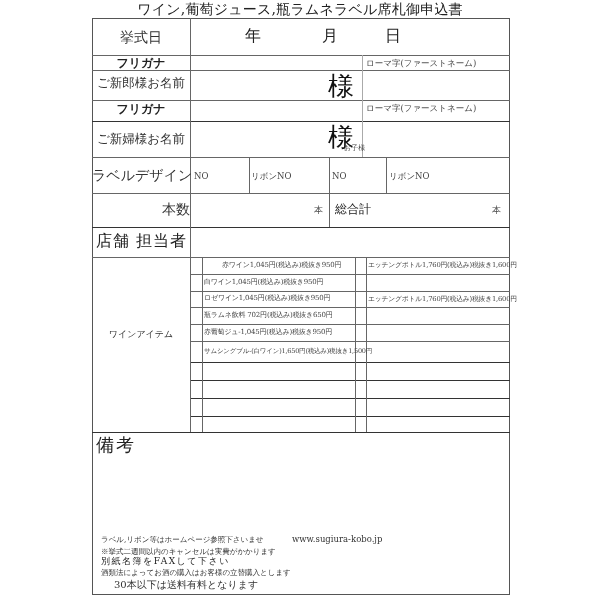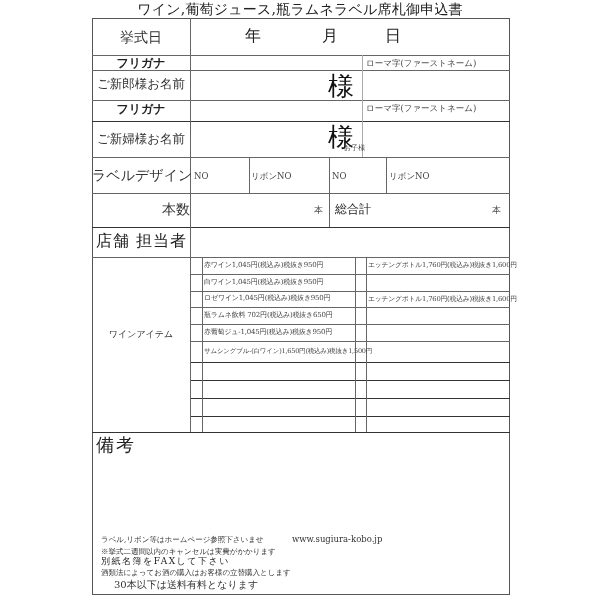--- a/index.html
+++ b/index.html
@@ -60,21 +60,21 @@
 <div class="vl" style="left:366px;top:257px;height:175px;"></div>
 
 <div class="txt label" style="left:92px;width:98px;top:30px;text-align:center;">挙式日</div>
 <div class="txt" style="left:245px;top:28px;font-size:16px;">年</div>
 <div class="txt" style="left:322px;top:28px;font-size:16px;">月</div>
 <div class="txt" style="left:385px;top:28px;font-size:16px;">日</div>
 
 <div class="txt" style="left:92px;width:98px;top:57px;text-align:center;font-size:12px;font-weight:bold;">フリガナ</div>
 <div class="abs" style="left:191px;top:56px;width:171px;height:14px;"></div>
 <div class="txt small" style="left:366px;top:59px;">ローマ字(ファーストネーム)</div>
-<div class="txt label" style="left:92px;width:98px;top:78px;text-align:center;font-size:12.5px;">ご新郎様お名前</div>
+<div class="txt label" style="left:92px;width:98px;top:78px;text-align:center;font-size:12.5px;font-family:Liberation Mono, monospace;">ご新郎様お名前</div>
 <div class="abs" style="left:191px;top:71px;width:135px;height:29px;"></div>
 <div class="txt big" style="left:328px;top:73px;">様</div>
 
 <div class="txt" style="left:92px;width:98px;top:103px;text-align:center;font-size:12px;font-weight:bold;">フリガナ</div>
 <div class="abs" style="left:191px;top:101px;width:171px;height:20px;"></div>
 <div class="txt small" style="left:366px;top:104px;">ローマ字(ファーストネーム)</div>
 <div class="txt label" style="left:92px;width:98px;top:133px;text-align:center;font-size:12.5px;">ご新婦様お名前</div>
 <div class="abs" style="left:191px;top:122px;width:135px;height:35px;"></div>
 <div class="txt big" style="left:328px;top:124px;">様</div>
 
@@ -91,21 +91,21 @@
 <div class="txt" style="left:335px;top:203px;font-size:12px;">総合計</div>
 <div class="abs" style="left:375px;top:194px;width:110px;height:33px;"></div>
 <div class="txt small" style="left:492px;top:206px;font-size:9px;">本</div>
 
 <div class="txt" style="left:96px;top:233px;font-size:16px;color:#222;letter-spacing:1px;">店舗 担当者</div>
 <div class="abs" style="left:191px;top:228px;width:318px;height:29px;"></div>
 
 <div class="txt" style="left:92px;width:98px;top:330px;text-align:center;font-size:9px;color:#333;">ワインアイテム</div>
 
 <div class="abs" style="left:191px;top:258px;width:11px;height:16px;"></div>
-<div class="txt item" style="left:204px;top:262px;">赤ワイン1,045円(税込み)税抜き950円</div>
+<div class="txt item" style="left:204px;top:262px;padding-left:18px;">赤ワイン1,045円(税込み)税抜き950円</div>
 <div class="abs" style="left:191px;top:275px;width:11px;height:16px;"></div>
 <div class="txt item" style="left:204px;top:279px;">白ワイン1,045円(税込み)税抜き950円</div>
 <div class="abs" style="left:191px;top:292px;width:11px;height:15px;"></div>
 <div class="txt item" style="left:204px;top:295px;">ロゼワイン1,045円(税込み)税抜き950円</div>
 <div class="abs" style="left:191px;top:308px;width:11px;height:16px;"></div>
 <div class="txt item" style="left:204px;top:312px;">瓶ラムネ飲料 702円(税込み)税抜き650円</div>
 <div class="abs" style="left:191px;top:325px;width:11px;height:16px;"></div>
 <div class="txt item" style="left:204px;top:329px;">赤葡萄ジュ-1,045円(税込み)税抜き950円</div>
 <div class="abs" style="left:191px;top:342px;width:11px;height:20px;"></div>
 <div class="txt item" style="left:204px;top:348px;font-size:6.5px;">サムシングブル-(白ワイン)1,650円(税込み)税抜き1,500円</div>

